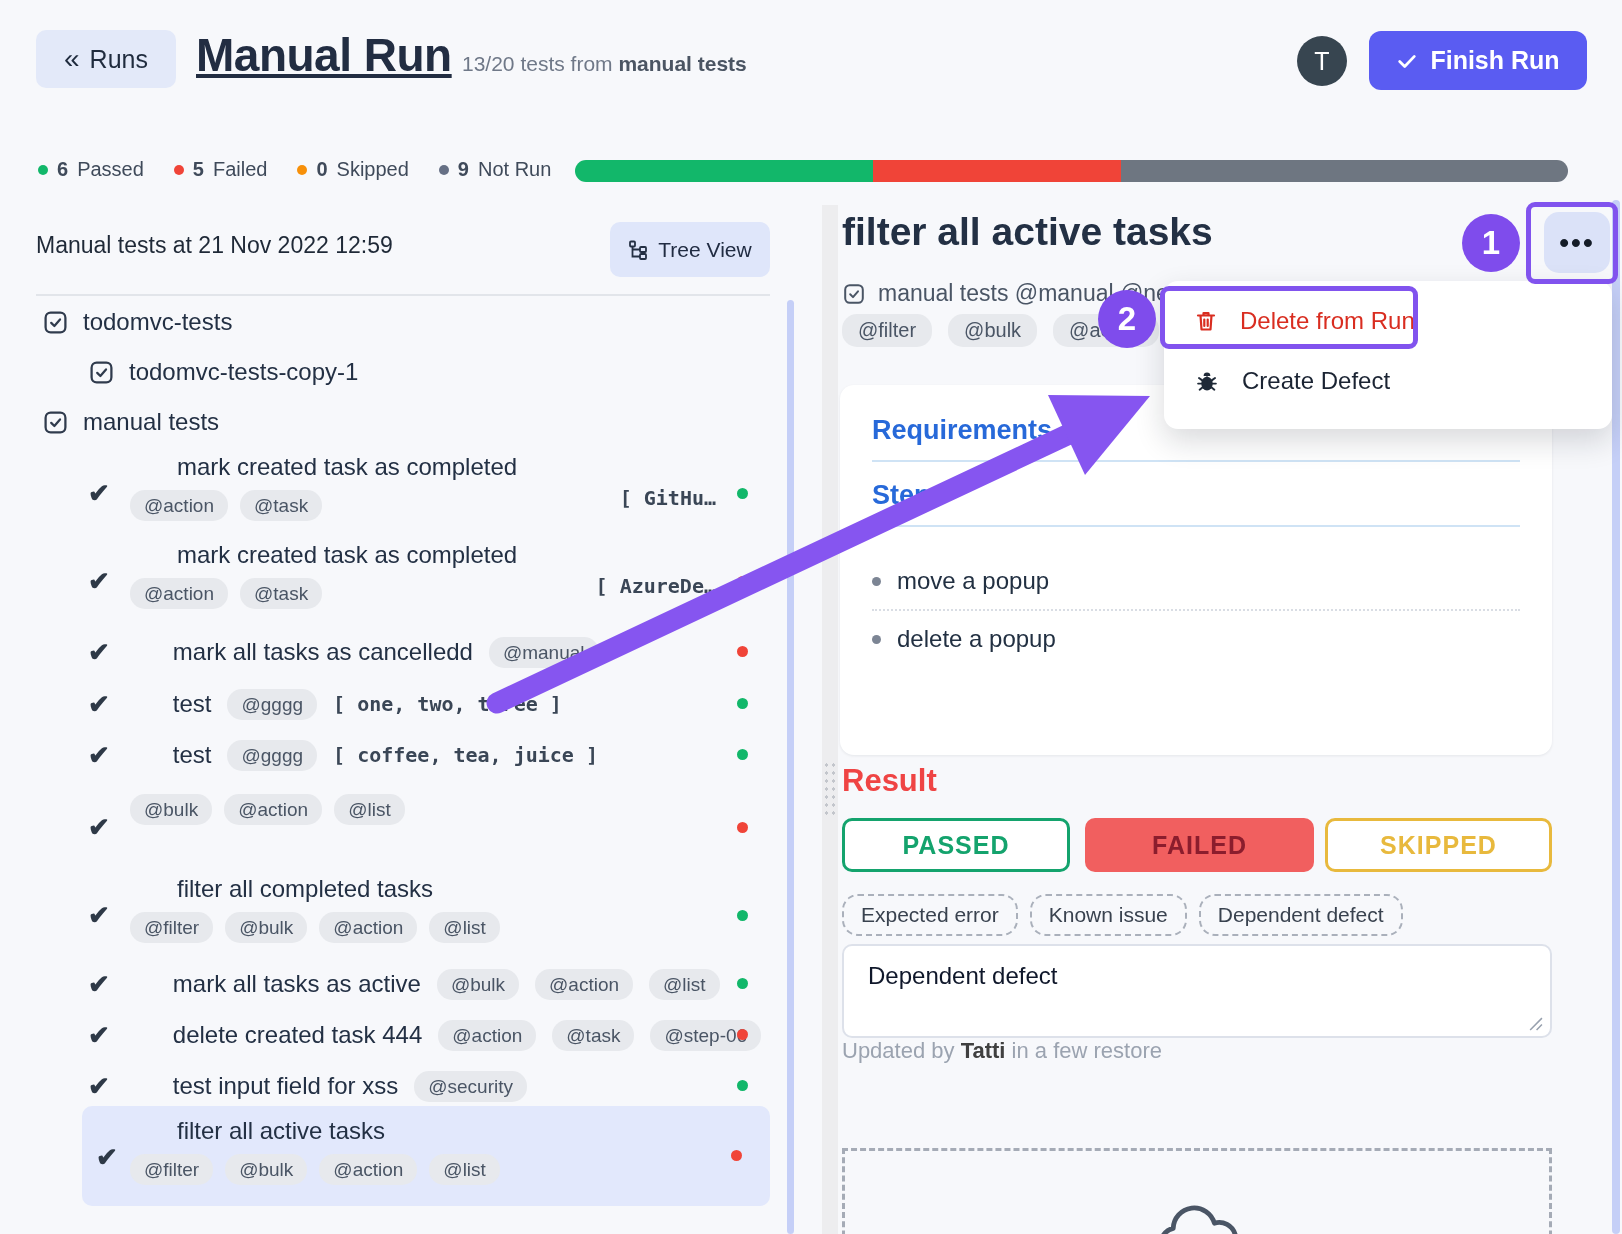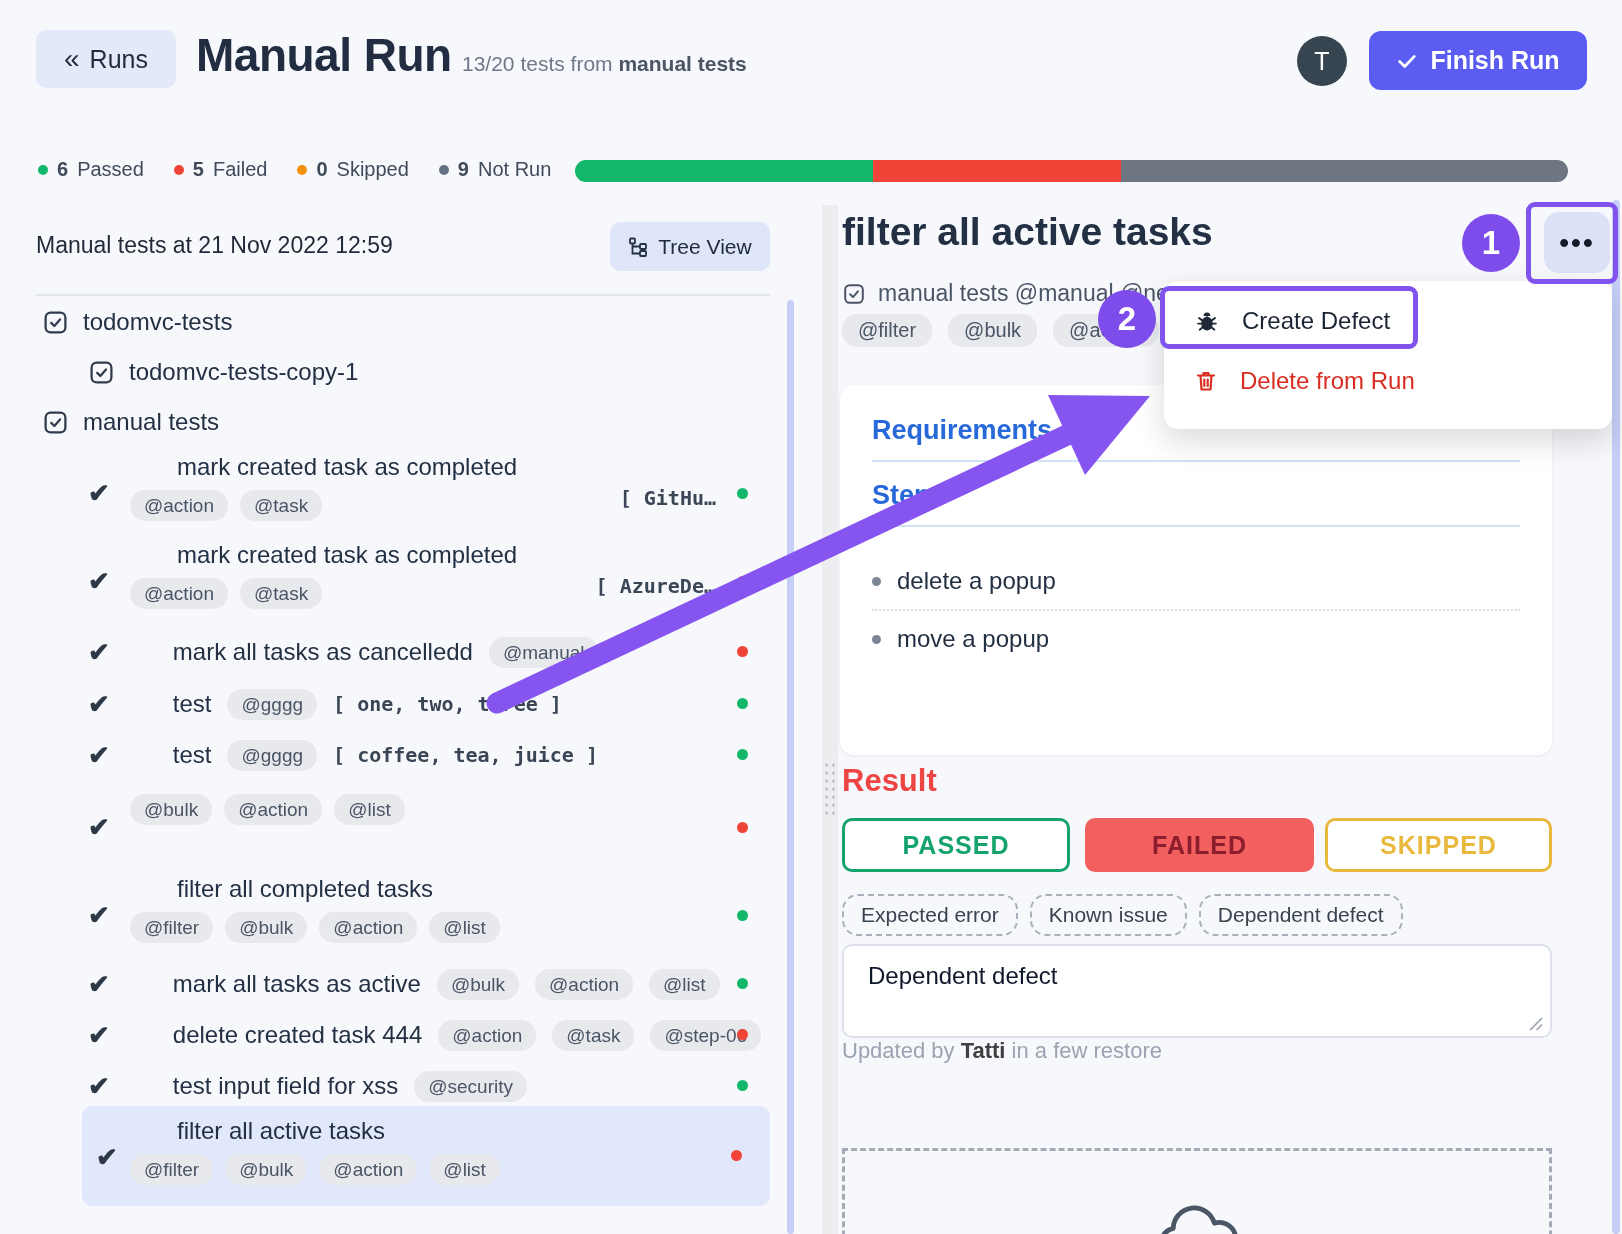--- a/index.html
+++ b/index.html
@@ -4,42 +4,42 @@
 <style>
   * { box-sizing: border-box; margin: 0; padding: 0; }
   body { background:#eef0f4; font-family:"Liberation Sans", sans-serif; color:#233044; }
   .stage { position:relative; width:1622px; height:1234px; background:#f7f8fb; overflow:hidden; }
 
   
   .runs-btn { position:absolute; left:36px; top:30px; width:140px; height:58px; background:#e3e9f9;
     border:none; border-radius:10px; font-family:inherit; font-size:25px; color:#1f2b3e; font-weight:500;
     display:flex; align-items:center; justify-content:center; gap:10px; cursor:pointer; }
   .runs-btn .chev { font-size:28px; line-height:1; }
-  .page-title { position:absolute; left:196px; top:28px; font-size:46px; font-weight:800; letter-spacing:-0.5px; color:#222d42; }
+  .page-title { position:absolute; left:196px; top:28px; font-size:46px; font-weight:800; letter-spacing:-0.5px; color:#222d42;text-decoration:underline; }
   .page-sub { position:absolute; left:462px; top:52px; font-size:21px; color:#6f7888; }
   .page-sub b { color:#4b5563; }
   .avatar { position:absolute; left:1297px; top:36px; width:50px; height:50px; border-radius:50%;
     background:#374550; color:#fff; font-size:25px; display:flex; align-items:center; justify-content:center; }
   .finish-btn { position:absolute; left:1369px; top:31px; width:218px; height:59px; background:#5a5cf2; border:none;
     border-radius:12px; color:#fff; font-family:inherit; font-size:25px; font-weight:700; display:flex; align-items:center;
     justify-content:center; gap:12px; cursor:pointer; }
 
   
   .stats { position:absolute; left:38px; top:158px; display:flex; gap:30px; align-items:center; font-size:20px; color:#3f4a5a; }
   .stat { display:flex; align-items:center; gap:9px; }
   .stat .sdot { width:10px; height:10px; border-radius:50%; }
   .stat b { font-weight:700; }
   .progress { position:absolute; left:575px; top:160px; width:993px; height:22px; border-radius:11px; overflow:hidden; display:flex; }
   .seg-p { width:30%; background:#12b76a; }
   .seg-f { width:25%; background:#f04438; }
   .seg-n { width:45%; background:#6e7681; }
 
   
   .lp-title { position:absolute; left:36px; top:232px; font-size:23px; font-weight:500; color:#1f2937; }
-  .tree-btn { position:absolute; left:610px; top:222px; width:160px; height:49px; background:#dfe6fa; border:none;
+  .tree-btn { position:absolute; left:610px; top:222px; width:160px; height:55px; background:#dfe6fa; border:none;
     border-radius:10px; font-family:inherit; font-size:21px; color:#212c42; display:flex; align-items:center;
     justify-content:center; gap:10px; cursor:pointer; }
   .lp-divider { position:absolute; left:36px; top:294px; width:734px; height:2px; background:#e2e5ea; }
 
   .suite { position:absolute; display:flex; align-items:center; gap:14px; font-size:24px; font-weight:500; color:#233044; cursor:pointer; }
   .trow { position:absolute; left:88px; width:682px; cursor:pointer; }
   .check { color:#2e3947; font-size:26px; font-weight:700; }
   .trow2 .check { position:absolute; left:0; top:26px; }
   .trow2 .tmain { margin-left:42px; }
   .ttitle { font-size:24px; color:#233044; line-height:30px;margin-left:47px; }
@@ -331,49 +331,49 @@
       </svg>
     <span>manual tests @manual @new</span>
   </div>
   <div class="rp-tags">
     <span class="pill">@filter</span>
     <span class="pill">@bulk</span>
     <span class="pill">@action</span>
   </div>
 
   <div class="menu">
+    <div class="menu-item delete">
+      <svg width="24" height="24" viewBox="0 0 24 24" fill="none" stroke="#d92d20" stroke-width="2.2" stroke-linecap="round" stroke-linejoin="round">
+        <path d="M4 6.5h16M9.5 6.5V4.2h5v2.3M6.5 6.5l1 14h9l1-14M10.3 10.5v6.5M13.7 10.5v6.5"></path>
+      </svg>
+      <span>Delete from Run</span>
+    </div>
     <div class="menu-item create">
       <svg width="26" height="26" viewBox="0 0 24 24">
         <path d="M12 4.2a3.1 3.1 0 0 1 3.1 3.1H8.9A3.1 3.1 0 0 1 12 4.2z" fill="#1f2937"></path>
         <ellipse cx="12" cy="14.4" rx="5.3" ry="6.4" fill="#1f2937"></ellipse>
         <path d="M12 8.5v11M4.6 9.2l3 2.2M19.4 9.2l-3 2.2M3.8 14.4h3.2M17 14.4h3.2M5.2 20l2.8-2.3M18.8 20 16 17.7" stroke="#1f2937" stroke-width="1.8" fill="none" stroke-linecap="round"></path>
       </svg>
       <span>Create Defect</span>
-    </div>
-    <div class="menu-item delete">
-      <svg width="24" height="24" viewBox="0 0 24 24" fill="none" stroke="#d92d20" stroke-width="2.2" stroke-linecap="round" stroke-linejoin="round">
-        <path d="M4 6.5h16M9.5 6.5V4.2h5v2.3M6.5 6.5l1 14h9l1-14M10.3 10.5v6.5M13.7 10.5v6.5"></path>
-      </svg>
-      <span>Delete from Run</span>
     </div>
   </div>
 
   <div class="card">
     <span class="card-link">Requirements</span>
     <hr class="card-hr">
     <span class="card-link">Steps</span>
     <hr class="card-hr">
     <div class="steps-list">
       <div class="step">
         <span class="bullet"></span>
-        <span>delete a popup</span>
+        <span>move a popup</span>
       </div>
       <div class="step">
         <span class="bullet"></span>
-        <span>move a popup</span>
+        <span>delete a popup</span>
       </div>
     </div>
   </div>
 
   <div class="result-h">Result</div>
   <button class="res-btn res-passed">PASSED</button>
   <button class="res-btn res-failed">FAILED</button>
   <button class="res-btn res-skipped">SKIPPED</button>
 
   <div class="chips">

